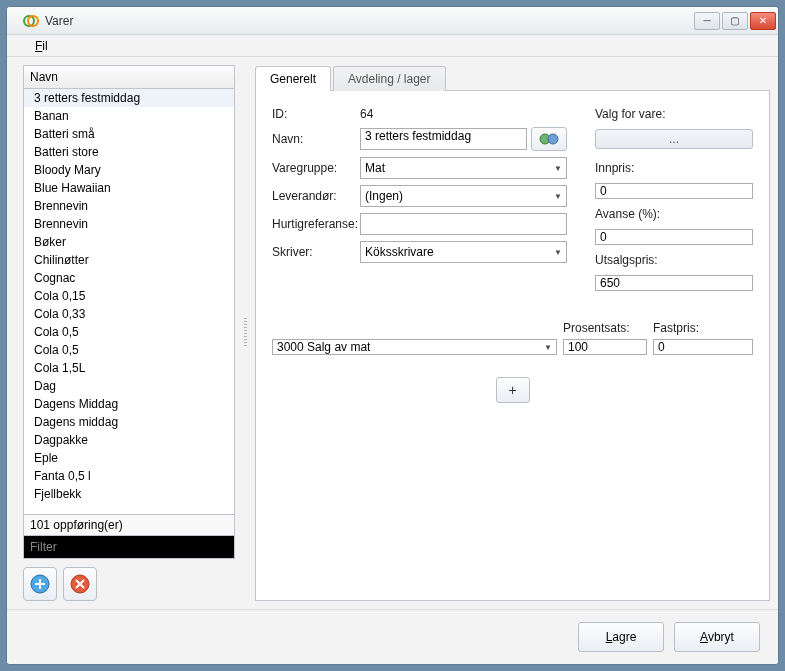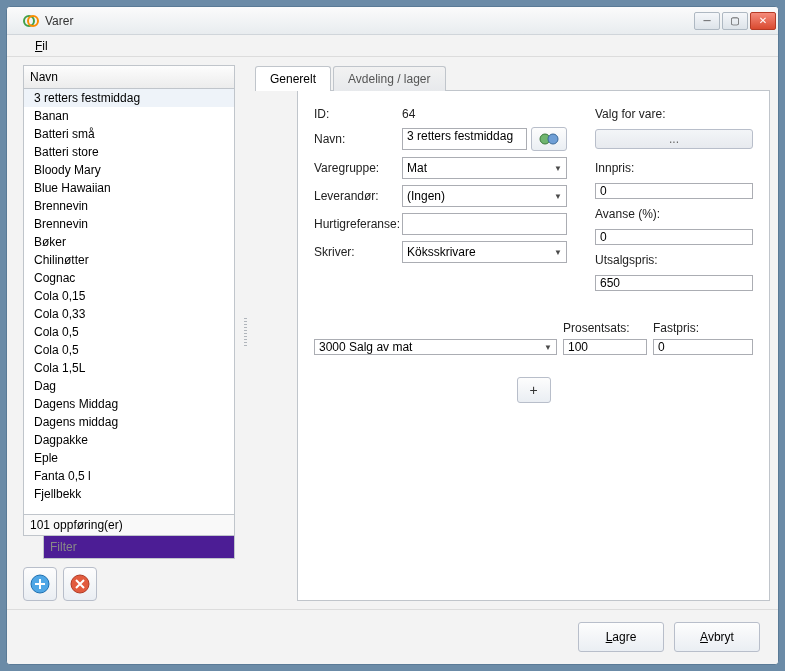--- a/index.html
+++ b/index.html
@@ -17,30 +17,30 @@
   .content { flex: 1; display: flex; padding: 8px; gap: 8px; overflow: hidden; }
   .left-pane { width: 220px; display: flex; flex-direction: column; padding-left: 8px; }
   .listhead { background: linear-gradient(#fdfdfd,#ececec); border: 1px solid #c0c5cb; border-bottom: 0; padding: 4px 6px; }
   .listbox { flex: 1; border: 1px solid #c0c5cb; background: #fff; overflow-y: scroll; overflow-x: hidden; min-height: 0; }
   .listbox::-webkit-scrollbar { width: 16px; }
   .listbox::-webkit-scrollbar-track { background: #f0f0f0; border-left: 1px solid #ddd; }
   .listbox::-webkit-scrollbar-thumb { background: #d0d5da; border: 1px solid #aeb8c2; border-radius: 2px; }
   .listitem { padding: 2px 10px; white-space: nowrap; overflow: hidden; text-overflow: ellipsis; }
   .listitem.selected { background: #eef3f9; }
   .listcount { border: 1px solid #c0c5cb; border-top: 0; padding: 3px 6px; background: #f9f9f9; }
-  .filter { border: 1px solid #c0c5cb; border-top: 0; padding: 4px 6px; color: #888; background: #4c1d95; margin-left: 20px; }
+  .filter { border: 1px solid #c0c5cb; border-top: 0; padding: 4px 6px; color: #888; background: #000000; }
   .left-btns { display: flex; gap: 6px; margin-top: 8px; }
   .icon-btn { width: 34px; height: 34px; border: 1px solid #b8beca; border-radius: 4px; background: linear-gradient(#fdfdfd,#eaeef3); display: flex; align-items: center; justify-content: center; }
   .splitter { width: 4px; background: transparent; cursor: col-resize; display: flex; align-items: center; justify-content: center; }
   .splitter-grip { width: 3px; height: 30px; background: repeating-linear-gradient(to bottom,#b0b5bb 0,#b0b5bb 1px,transparent 1px,transparent 3px); }
   .right-pane { flex: 1; display: flex; flex-direction: column; }
   .tabs { display: flex; gap: 2px; }
   .tab { padding: 5px 14px; border: 1px solid #c0c5cb; border-bottom: none; background: linear-gradient(#f2f2f2,#e7e9ec); border-top-left-radius: 3px; border-top-right-radius: 3px; color: #555; position: relative; top: 1px; }
   .tab.active { background: #fff; color: #000; z-index: 2; }
-  .tabbody { flex: 1; border: 1px solid #c0c5cb; background: #fff; padding: 16px 16px; display: flex; flex-direction: column; gap: 10px; margin-left: 42px; }
+  .tabbody { flex: 1; border: 1px solid #c0c5cb; background: #fff; padding: 16px 16px; display: flex; flex-direction: column; gap: 10px; }
   .form-row { display: flex; align-items: center; }
   .form-cols { display: flex; gap: 28px; }
   .col-left { flex: 1; display: flex; flex-direction: column; gap: 6px; }
   .col-right { width: 158px; display: flex; flex-direction: column; gap: 8px; }
   .lbl { width: 88px; color: #222; }
   .val { color: #222; }
   .input, .select { height: 22px; border: 1px solid #abadb3; padding: 0 4px; background: #fff; flex: 1; }
   .select { display: flex; align-items: center; justify-content: space-between; }
   .select .arrow { color: #4a4a4a; font-size: 8px; }
   .globe-btn { width: 36px; height: 24px; border: 1px solid #b8beca; border-radius: 3px; background: linear-gradient(#fdfdfd,#eaeef3); margin-left: 4px; display: flex; align-items: center; justify-content: center; }

